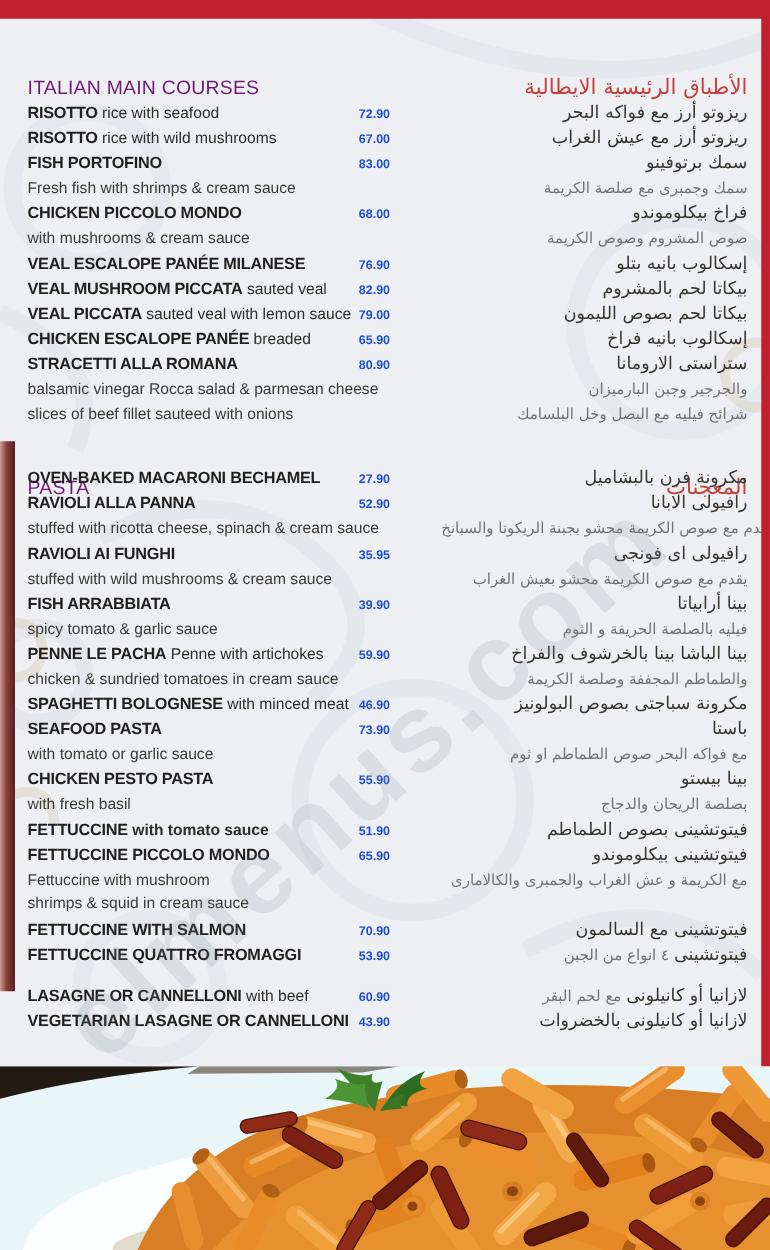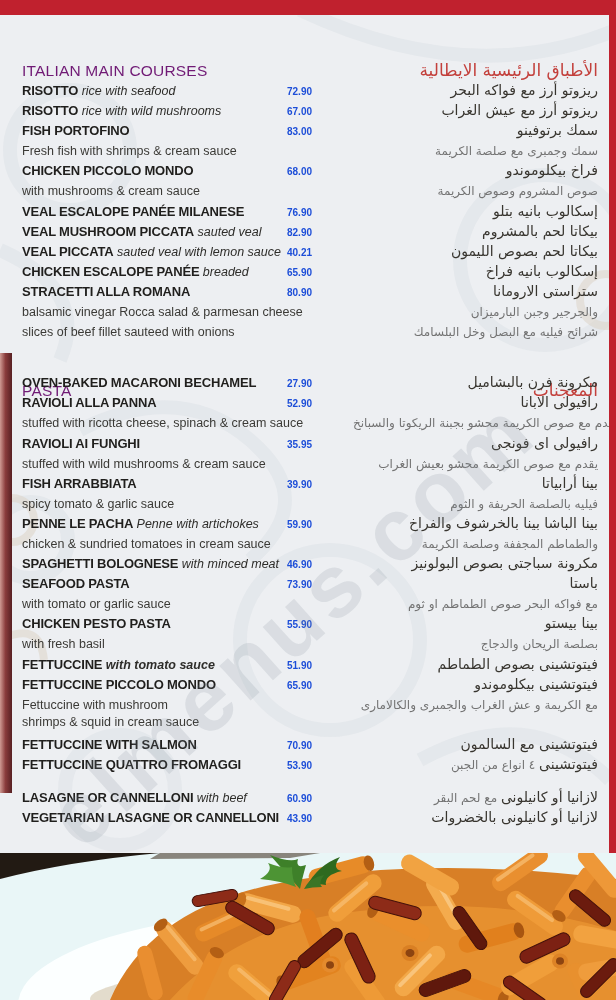--- a/index.html
+++ b/index.html
@@ -21,21 +21,21 @@
   .sec-header{display:flex;justify-content:space-between;align-items:baseline;height:19px;}
   .sec-main .sec-header{margin-top:17px;}
   .sec-pasta{margin-top:10px;}
   .sec-title{color:#701a75;font-weight:normal;font-size:15.5px;letter-spacing:.2px;}
   .sec-title-ar{color:#c3403c;font-size:17px;font-family:"DejaVu Sans",sans-serif;margin-top:28px;}
   .list{margin-top:30px;}
   .sec-pasta .list{margin-top:2px;}
   .row{display:flex;align-items:baseline;height:20.1px;}
   .cell-en{flex:0 0 265px;white-space:nowrap;overflow:visible;}
   .nm{font-weight:bold;font-size:13px;color:#201f1d;letter-spacing:-0.2px;}
-  .note{font-style:italic;font-size:12.5px;color:#2e2d2a;}
+  .note{font-size:12.5px;color:#2e2d2a;}
   .note-b{font-weight:bold;}
   .cell-price{flex:0 0 66px;color:#1d4ed8;font-weight:bold;font-size:10px;}
   .cell-ar{flex:1;text-align:right;white-space:nowrap;}
   .ar-dark{color:#38352f;font-size:14px;font-family:"DejaVu Sans",sans-serif;}
   .ar-red{color:#737373;font-size:12px;font-family:"DejaVu Sans",sans-serif;}
   .cell-en-desc{flex:0 0 331px;font-size:12.5px;color:#3b3a36;white-space:nowrap;}
   .row-spacer{height:13px;}
   
   .photo{position:absolute;left:0;top:853px;width:616px;height:147px;z-index:2;}
   .soft{filter:blur(0.6px);}
@@ -111,21 +111,21 @@
             <div class="cell-price">76.90</div>
             <div class="cell-ar" dir="rtl"><span class="ar-dark">إسكالوب بانيه بتلو</span></div>
           </div>
           <div class="row item-row">
             <div class="cell-en"><span class="nm">VEAL MUSHROOM PICCATA</span><span class="note"> sauted veal</span></div>
             <div class="cell-price">82.90</div>
             <div class="cell-ar" dir="rtl"><span class="ar-dark">بيكاتا لحم بالمشروم</span></div>
           </div>
           <div class="row item-row">
             <div class="cell-en"><span class="nm">VEAL PICCATA</span><span class="note"> sauted veal with lemon sauce</span></div>
-            <div class="cell-price">40.21</div>
+            <div class="cell-price">79.00</div>
             <div class="cell-ar" dir="rtl"><span class="ar-dark">بيكاتا لحم بصوص الليمون</span></div>
           </div>
           <div class="row item-row">
             <div class="cell-en"><span class="nm">CHICKEN ESCALOPE PANÉE</span><span class="note"> breaded</span></div>
             <div class="cell-price">65.90</div>
             <div class="cell-ar" dir="rtl"><span class="ar-dark">إسكالوب بانيه فراخ</span></div>
           </div>
           <div class="row item-row">
             <div class="cell-en"><span class="nm">STRACETTI ALLA ROMANA</span></div>
             <div class="cell-price">80.90</div>

